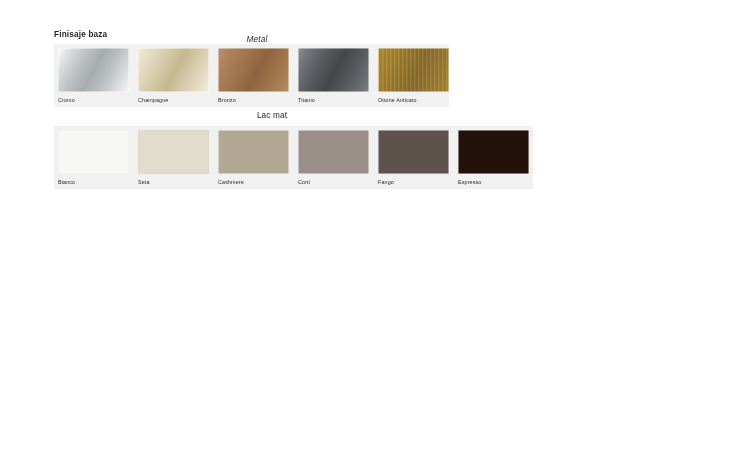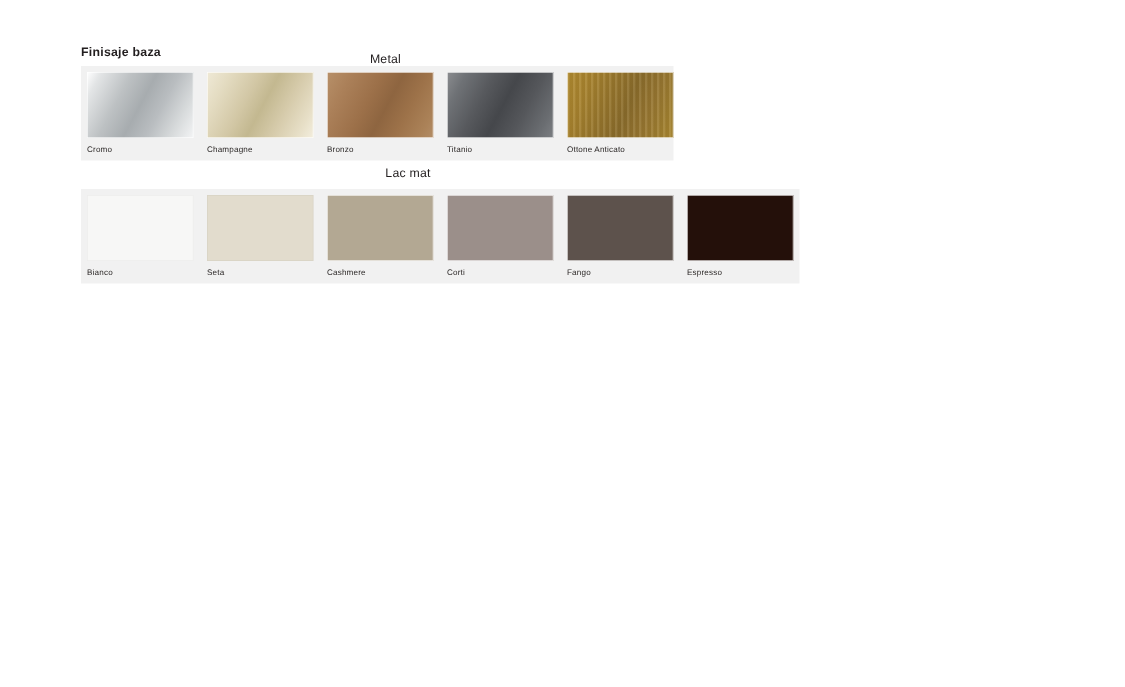--- a/index.html
+++ b/index.html
@@ -41,21 +41,21 @@
   
   .group-heading {
     position: absolute;
     font-size: 8.2px;
     font-weight: normal;
     letter-spacing: 0.15px;
     color: #221e1f;
     white-space: nowrap;
     text-align: center;
   }
-  .group-heading.metal   { left: 180px; top: 35px; width: 130px; }
+  .group-heading.metal   { left: 180px; top: 35px; width: 130px; font-style: italic; }
   .group-heading.lacmat  { left: 200px; top: 111px; width: 120px; }
 
   
   .panel {
     position: absolute;
     background: #f1f1f1;
   }
   .panel.metal  { left: 42px; top: 44px;  width: 395px; height: 63px; }
   .panel.lacmat { left: 42px; top: 126px; width: 479px; height: 63px; }
 

